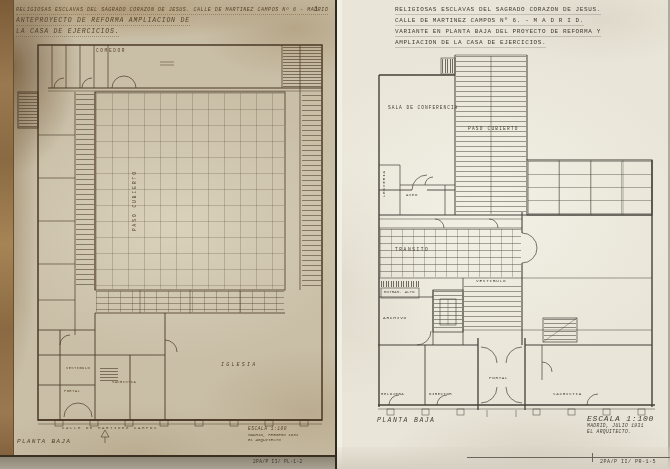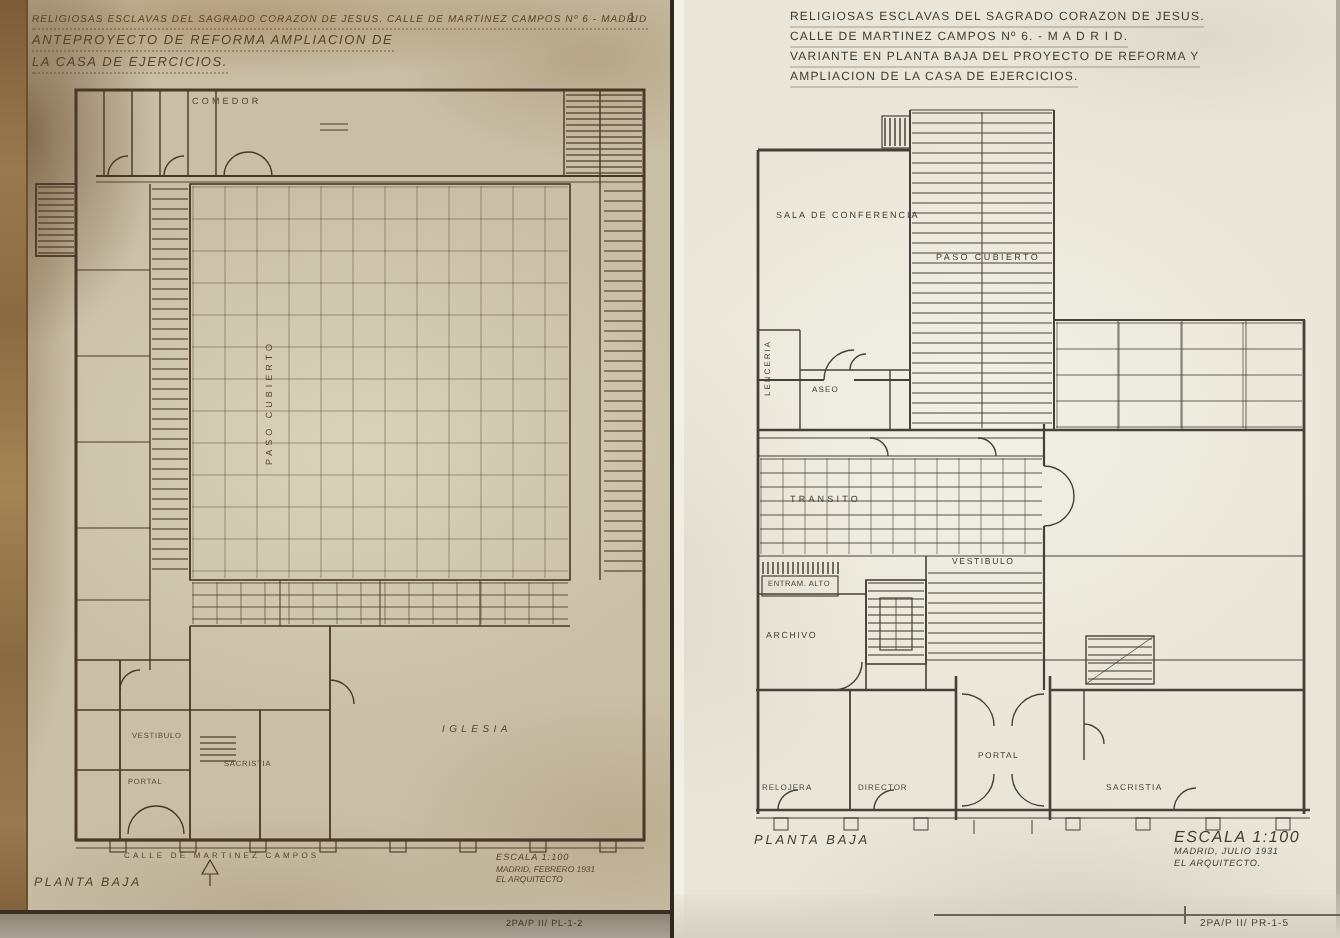--- a/index.html
+++ b/index.html
@@ -1,17 +1,17 @@
 <!DOCTYPE html>
 <html><head>
 <meta charset="utf-8">
 <style>
   html,body{margin:0;padding:0;background:#888;}
   .stage{position:relative;width:670px;height:469px;overflow:hidden;background:#b8b2a4;
-         font-family:Liberation Sans, sans-serif;}
+         font-family:Liberation Mono, monospace;}
   .sheet{position:absolute;top:0;height:469px;}
   
   .sheet-left{left:0;width:335px;border-right:2px solid #2f2a20;
     background-color:#c9bfa7;
     background-image:
       radial-gradient(ellipse 260px 190px at 52% 48%, rgba(232,225,203,.55), rgba(232,225,203,0) 72%),
       radial-gradient(ellipse 90px 150px at 4% 14%, rgba(101,72,40,.68), rgba(101,72,40,0) 72%),
       radial-gradient(ellipse 55px 260px at 0% 45%, rgba(118,88,52,.5), rgba(118,88,52,0) 75%),
       radial-gradient(ellipse 240px 40px at 35% 2%, rgba(150,114,68,.45), rgba(150,114,68,0) 75%),
       radial-gradient(ellipse 130px 70px at 88% 6%, rgba(146,115,72,.33), rgba(146,115,72,0) 75%),

